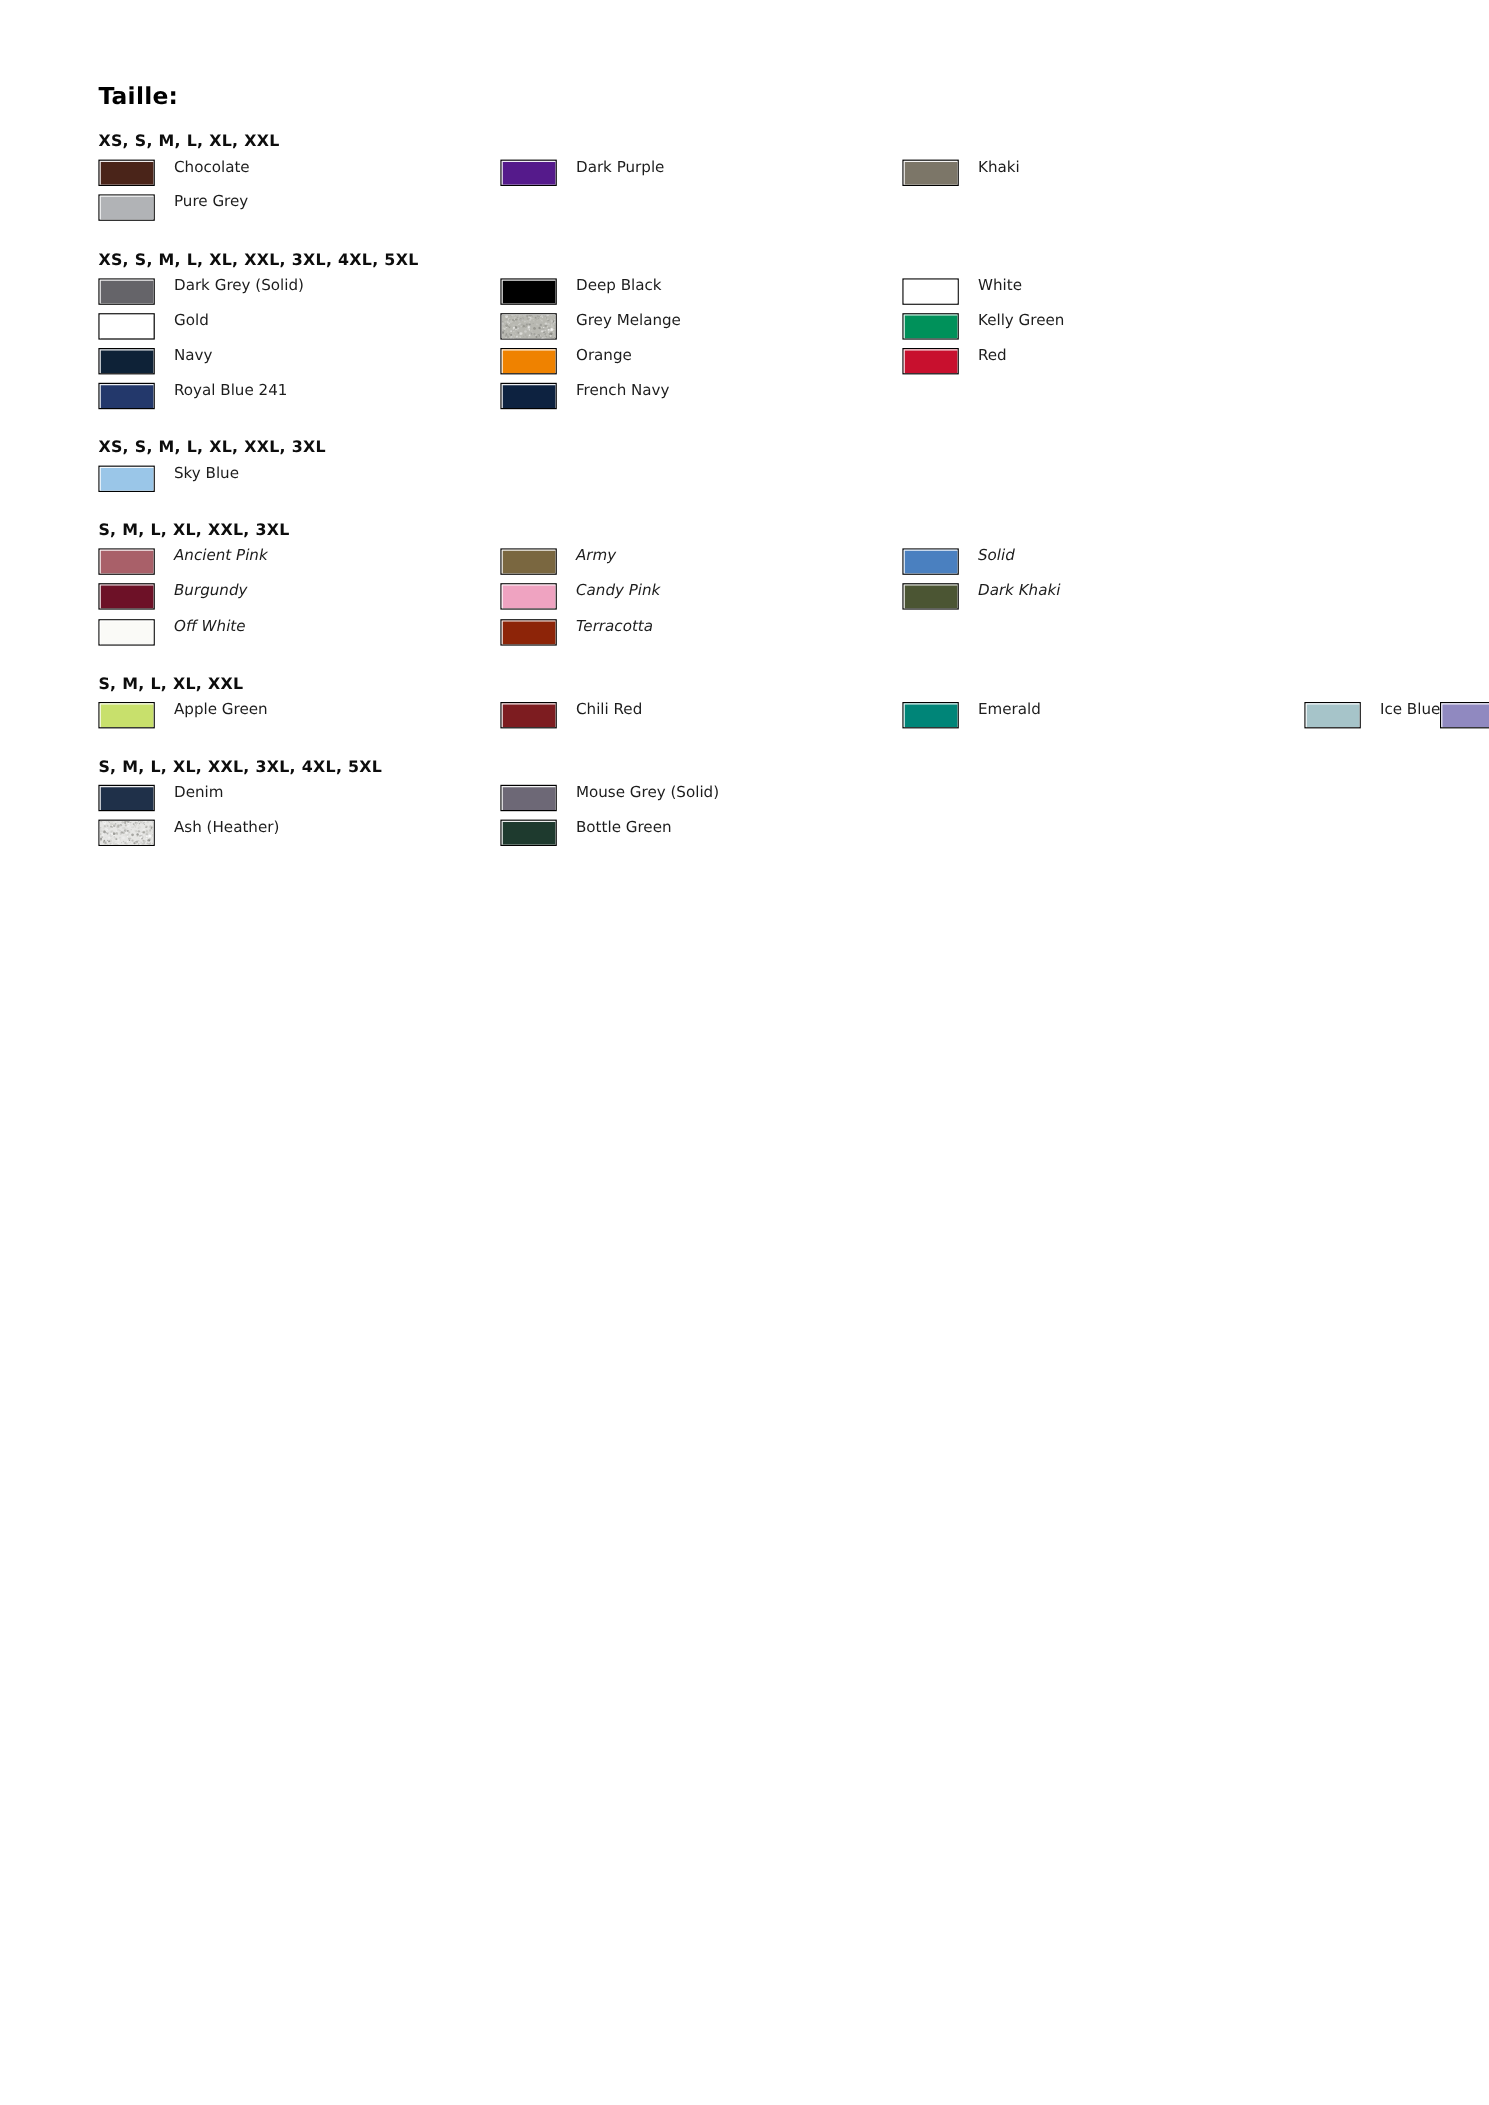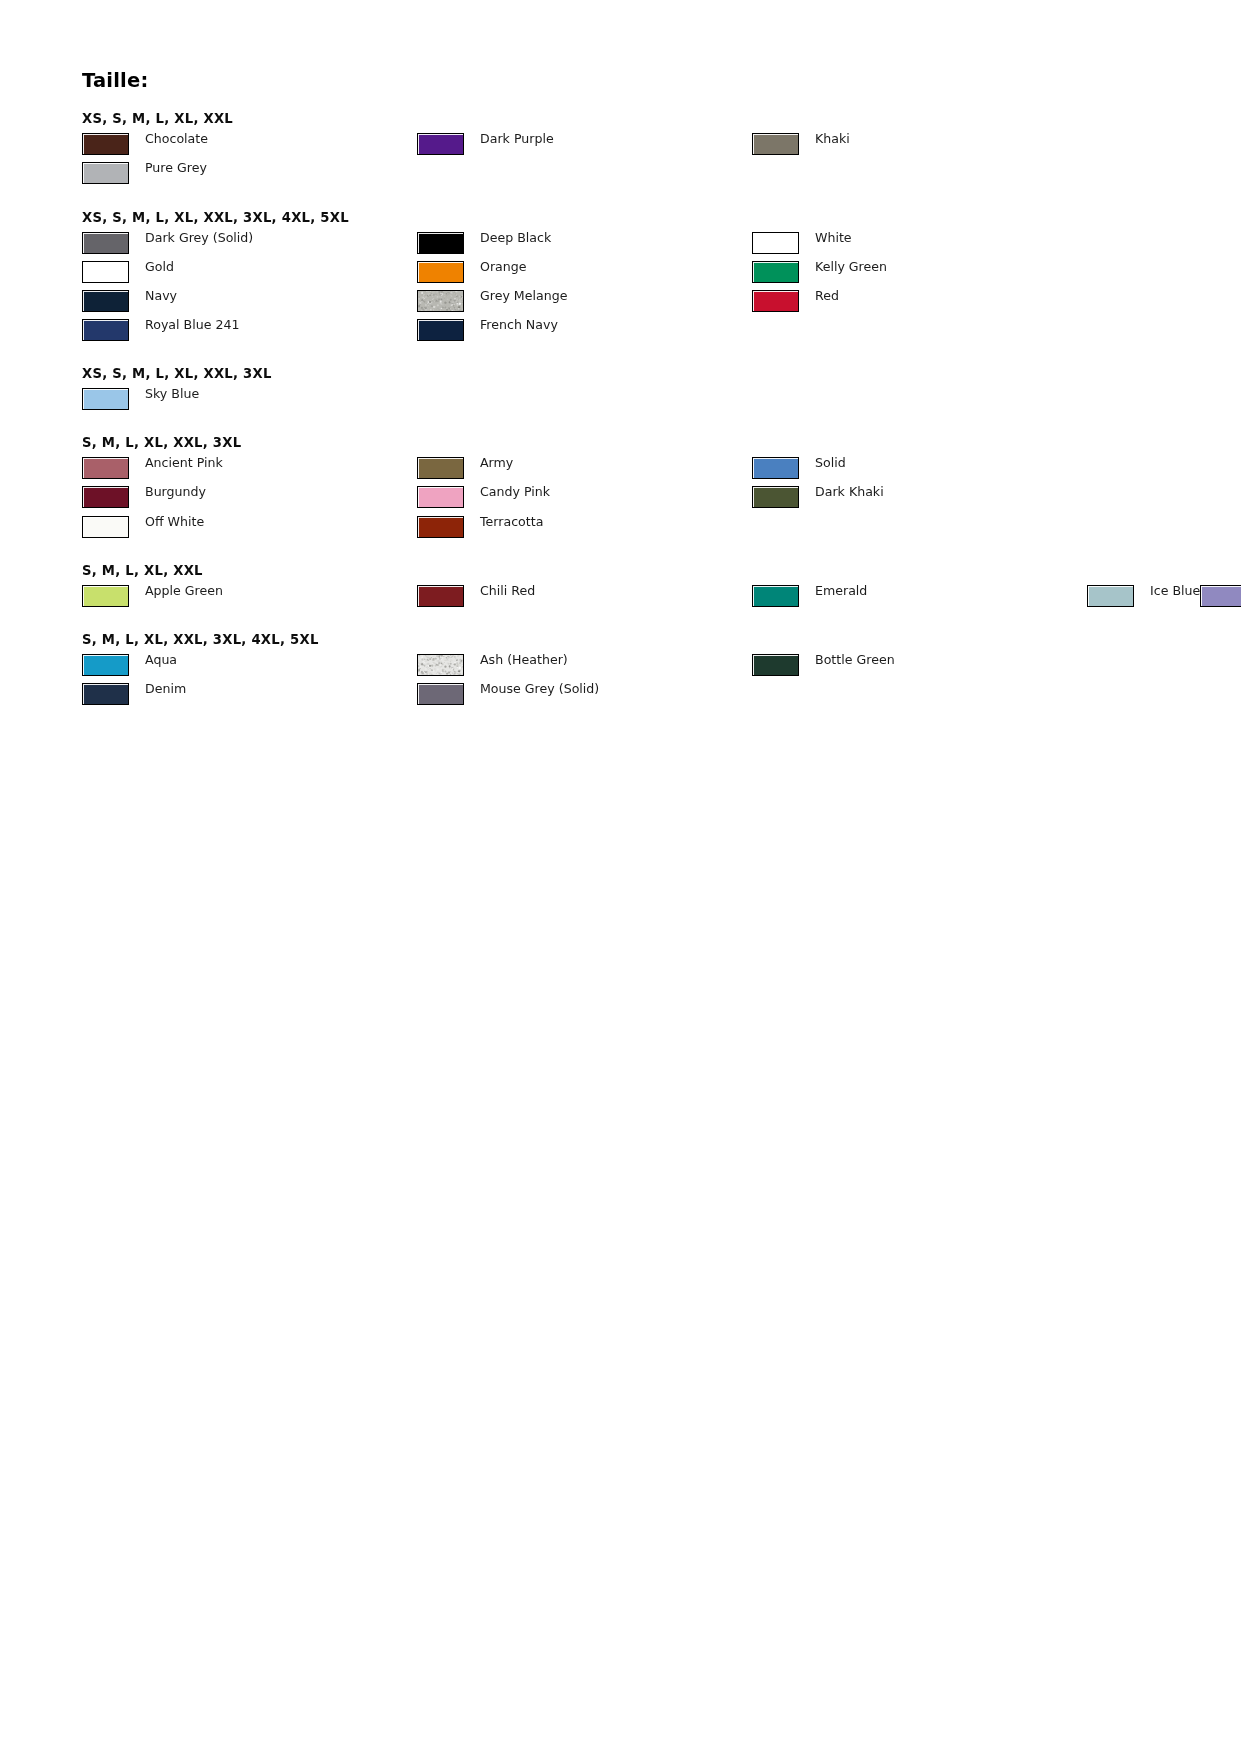--- a/index.html
+++ b/index.html
@@ -44,21 +44,21 @@
   .swatch-grid {
     display: grid;
     grid-template-columns: 335px 335px 335px;
     grid-auto-rows: 29.2px;
     grid-auto-flow: column;
     align-items: center;
   }
   
   .rows-1 { grid-template-rows: repeat(1, 29.2px); }
   .rows-2 { grid-template-rows: repeat(2, 29.2px); }
-  .rows-3 { grid-template-rows: repeat(3, 29.2px); }
+  .rows-3 { grid-template-rows: repeat(3, 29.2px); font-style: italic; }
   .rows-4 { grid-template-rows: repeat(4, 29.2px); }
 
   .color-item {
     display: flex;
     height: 29.2px;
   }
   .swatch {
     position: relative;
     width: 47px;
     height: 22px;
@@ -153,26 +153,20 @@
             <span class="swatch">
               <span class="fill" style="background: rgb(35, 56, 107);"></span>
             </span>
             <span class="color-label">Royal Blue 241</span>
           </div>
           <div class="color-item">
             <span class="swatch">
               <span class="fill" style="background: rgb(0, 0, 0);"></span>
             </span>
             <span class="color-label">Deep Black</span>
-          </div>
-          <div class="color-item">
-            <span class="swatch">
-              <span class="fill" style="background: rgb(239, 130, 0);"></span>
-            </span>
-            <span class="color-label">Orange</span>
           </div>
           <div class="color-item">
             <span class="swatch">
               <span class="fill" style="background: rgb(184, 184, 178);"></span>
               <svg class="texture" viewBox="0 0 47 22" preserveAspectRatio="none">
                 <rect x="0" y="0" width="47" height="22" fill="#b8b8b2"></rect>
                 <circle cx="38.36" cy="9.76" r="1.02" fill="#9b9b96" opacity="0.54"></circle>
                 <circle cx="4.17" cy="10.82" r="0.98" fill="#ffffff" opacity="0.48"></circle>
                 <circle cx="6.91" cy="11.36" r="0.67" fill="#7e7e79" opacity="0.53"></circle>
                 <circle cx="22.50" cy="5.74" r="1.08" fill="#d6d6d2" opacity="0.27"></circle>
@@ -501,20 +495,26 @@
                 <circle cx="14.79" cy="3.53" r="0.89" fill="#d6d6d2" opacity="0.41"></circle>
                 <circle cx="10.09" cy="2.73" r="1.11" fill="#c2c2bd" opacity="0.53"></circle>
                 <circle cx="18.27" cy="4.47" r="1.03" fill="#ffffff" opacity="0.25"></circle>
                 <circle cx="25.80" cy="9.98" r="1.03" fill="#c2c2bd" opacity="0.36"></circle>
               </svg>
             </span>
             <span class="color-label">Grey Melange</span>
           </div>
           <div class="color-item">
             <span class="swatch">
+              <span class="fill" style="background: rgb(239, 130, 0);"></span>
+            </span>
+            <span class="color-label">Orange</span>
+          </div>
+          <div class="color-item">
+            <span class="swatch">
               <span class="fill" style="background: rgb(13, 34, 64);"></span>
             </span>
             <span class="color-label">French Navy</span>
           </div>
           <div class="color-item">
             <span class="swatch plain">
               <span class="fill" style="background: rgb(255, 255, 255);"></span>
             </span>
             <span class="color-label">White</span>
           </div>
@@ -631,26 +631,20 @@
             <span class="swatch">
               <span class="fill" style="background: rgb(144, 137, 192);"></span>
             </span>
           </div>
           <div></div>
         </div>
       </section>
       <section class="size-group">
         <h2 class="group-heading">S, M, L, XL, XXL, 3XL, 4XL, 5XL</h2>
         <div class="swatch-grid rows-2">
-          <div class="color-item">
-            <span class="swatch">
-              <span class="fill" style="background: rgb(21, 155, 200);"></span>
-            </span>
-            <span class="color-label">Aqua</span>
-          </div>
           <div class="color-item">
             <span class="swatch">
               <span class="fill" style="background: rgb(31, 48, 73);"></span>
             </span>
             <span class="color-label">Denim</span>
           </div>
           <div class="color-item">
             <span class="swatch">
               <span class="fill" style="background: rgb(230, 230, 228);"></span>
               <svg class="texture" viewBox="0 0 47 22" preserveAspectRatio="none">

